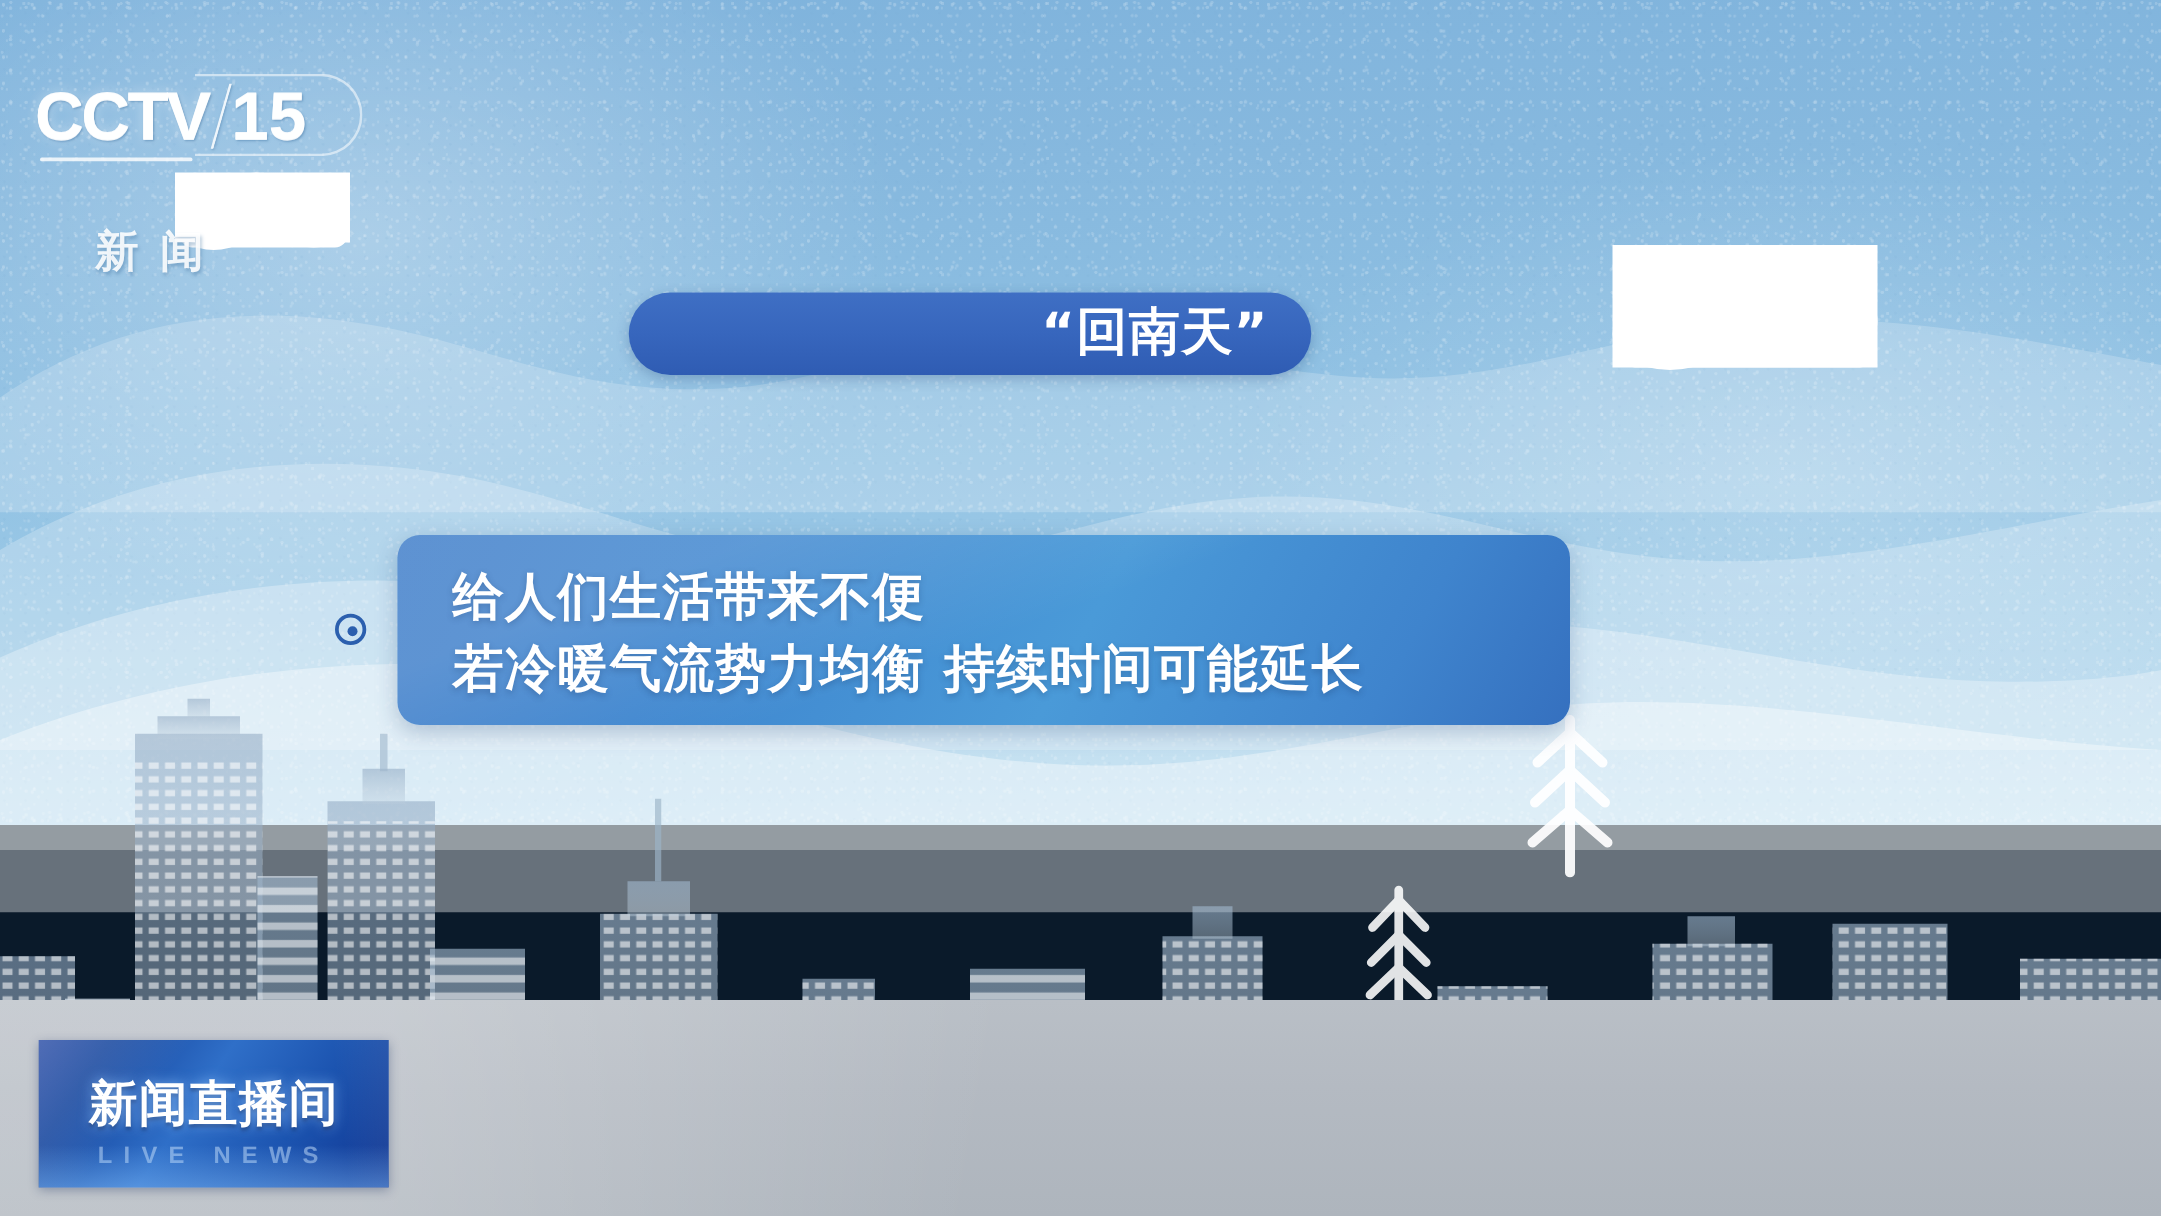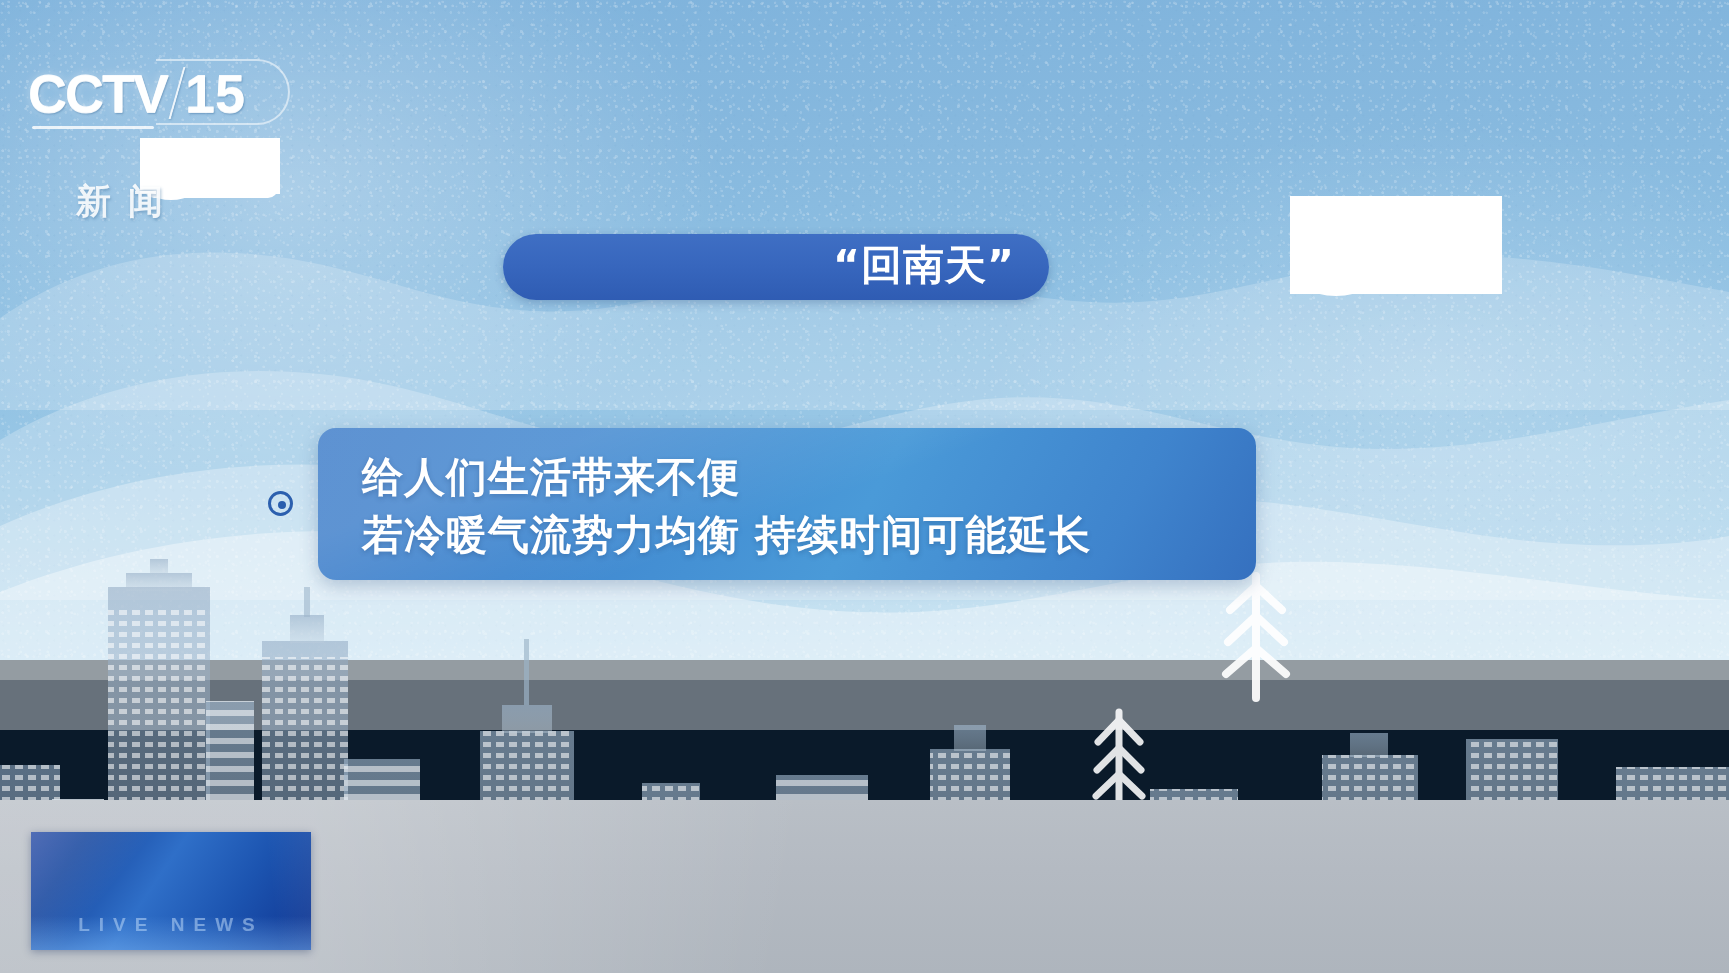--- a/index.html
+++ b/index.html
@@ -510,17 +510,18 @@
     <div class="msgbox-sheen"></div>
     <div class="msg-lines">
       <div>给人们生活带来不便</div>
       <div>若冷暖气流势力均衡  持续时间可能延长</div>
     </div>
   </div>
 
   <div class="banner">
     <span class="banner-shine"></span>
     <span class="banner-shine2"></span>
+    <span class="banner-title">新闻直播间</span>
     <span class="banner-sub">LIVE NEWS</span>
     <span class="banner-glow"></span>
   </div>
 
 </div>
 
 </body></html>

